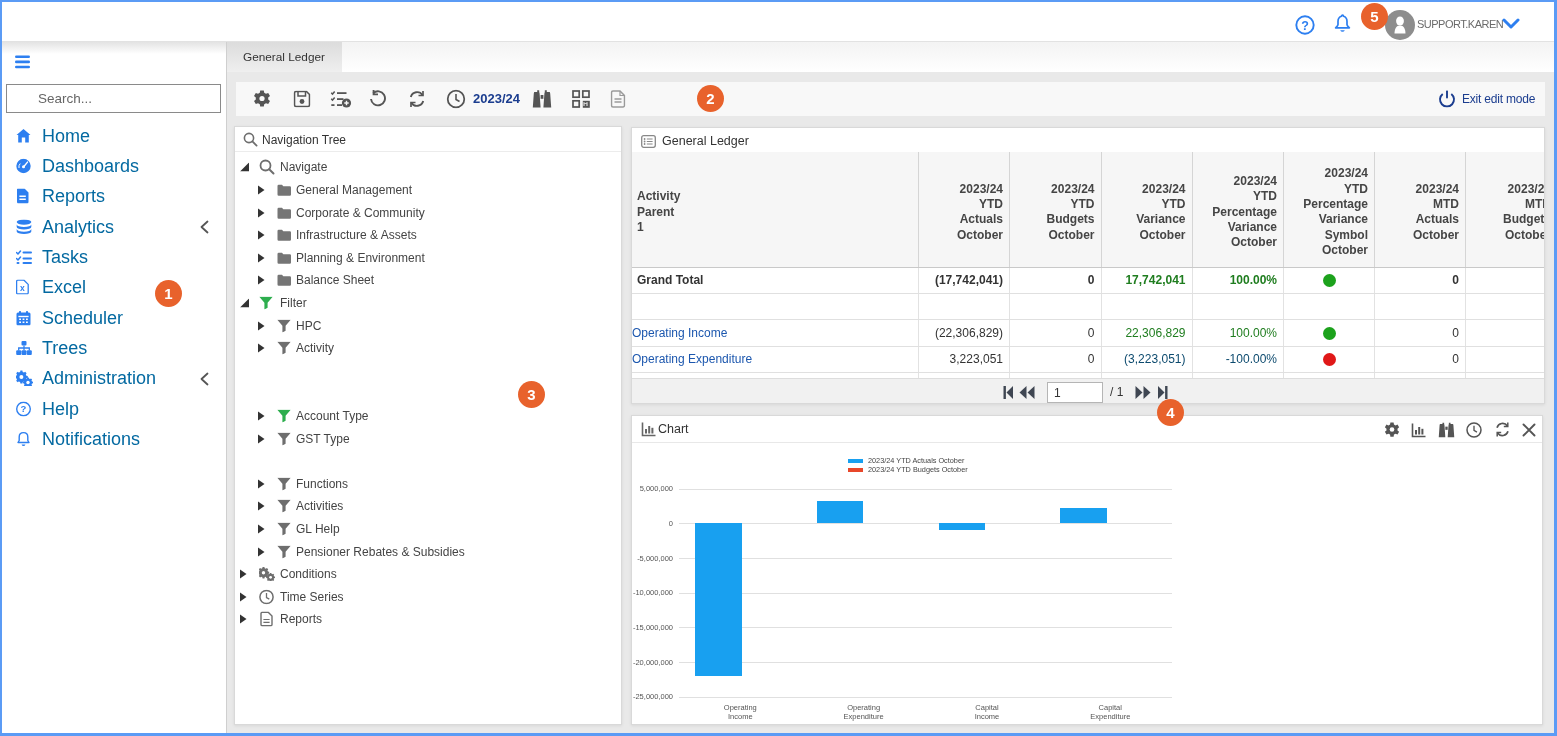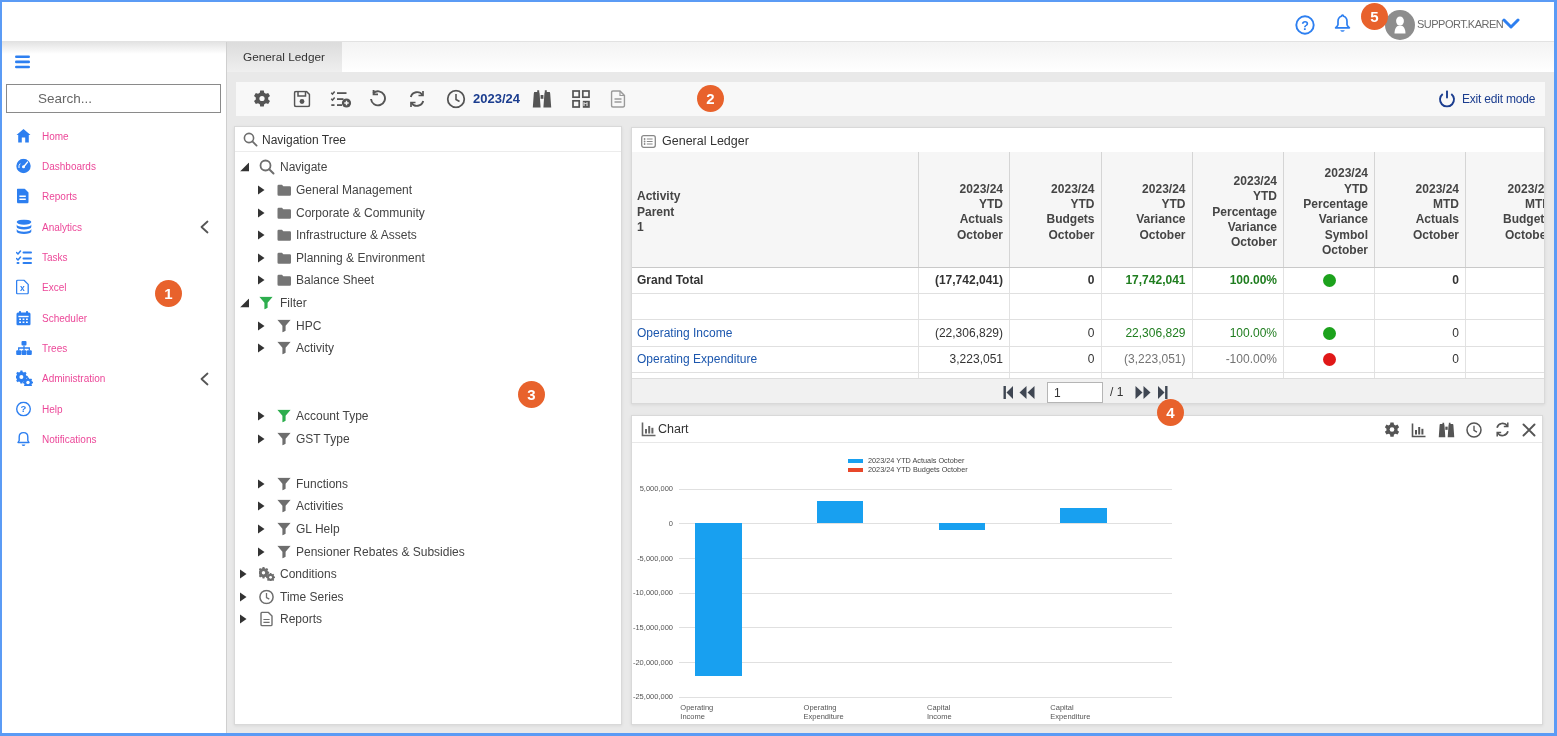--- a/index.html
+++ b/index.html
@@ -6,21 +6,21 @@
 html,body{width:1557px;height:736px;overflow:hidden}
 body{font-family:"Liberation Sans",sans-serif;background:#fff;position:relative}
 .abs{position:absolute}
 #frame{position:absolute;left:0;top:0;width:1557px;height:736px;background:#fff}
 .bt{position:absolute;background:#5b9bf5;z-index:50}
 #main{position:absolute;left:227px;top:42px;width:1327px;height:691px;background:#e9e9e9}
 #header{position:absolute;left:2px;top:2px;width:1552px;height:40px;background:#fff;border-bottom:1px solid #e2e2e2;z-index:5}
 #sidebar{position:absolute;left:2px;top:42px;width:225px;height:691px;background:#fff;border-right:1px solid #cfcfcf;z-index:4}
 #sidebar .shadow{position:absolute;left:0;top:0;width:100%;height:12px;background:linear-gradient(#e3e3e3,rgba(255,255,255,0))}
 .navitem{position:absolute;left:0;width:225px;height:30px}
-.navitem .txt{position:absolute;left:40px;top:50%;transform:translateY(-50%);font-size:10px;color:#ec4899}
+.navitem .txt{position:absolute;left:40px;top:50%;transform:translateY(-50%);font-size:18px;color:#0369a1}
 .navitem svg{position:absolute;left:14px;top:50%;transform:translateY(-50%)}
 .chev{position:absolute;left:198px;top:50%;transform:translateY(-50%)}
 #searchbox{position:absolute;left:4px;top:42px;width:215px;height:29px;border:1px solid #8a8a8a;background:#fff}
 #searchbox span{position:absolute;left:31px;top:6px;font-size:13.5px;color:#666}
 .callout{position:absolute;width:27px;height:27px;border-radius:50%;background:#e8622c;color:#fff;font-size:15px;font-weight:bold;text-align:center;line-height:27px;z-index:60}
 #tab{position:absolute;left:227px;top:42px;width:115px;height:30px;background:linear-gradient(#dcdcdc,#efefef);z-index:3}
 #tab span{position:absolute;left:16px;top:8px;font-size:11.8px;color:#333}
 #tabstrip{position:absolute;left:227px;top:42px;width:1327px;height:30px;background:linear-gradient(#f3f3f3,#fff);z-index:2}
 #toolbar{position:absolute;left:236px;top:82px;width:1309px;height:34px;background:#f8f8f8;z-index:3}
 .tbi{position:absolute;top:50%;transform:translate(-50%,-50%)}
@@ -32,26 +32,26 @@
 #gridpanel{position:absolute;left:631px;top:127px;width:914px;height:277px;background:#fff;border:1px solid #d9d9d9;box-shadow:0 1px 3px rgba(0,0,0,0.08);z-index:3;overflow:hidden}
 #chartpanel{position:absolute;left:631px;top:415px;width:912px;height:310px;background:#fff;border:1px solid #d9d9d9;box-shadow:0 1px 3px rgba(0,0,0,0.08);z-index:3}
 .ph-title{position:absolute;font-size:12.5px;color:#333}
 table.grid{border-collapse:collapse;table-layout:fixed;font-size:12px;color:#333}
 table.grid td,table.grid th{border-right:1px solid #e2e2e2;overflow:hidden;white-space:nowrap;vertical-align:middle}
 table.grid tr.hd td{background:#f6f6f6;border-right:1px solid #d5d5d5;border-bottom:1px solid #c9c9c9;font-weight:bold;color:#454545;line-height:15.3px;padding-top:6px}
 table.grid tr.bd td{border-bottom:1px solid #e0e0e0}
 table.grid .num{text-align:right;padding-right:6px}
 .glabel{color:#1c57ae}
 .green{color:#1f7d1f}
-.red{color:#737373}
+.red{color:#0c4a6e}
 .dot{display:inline-block;width:13px;height:13px;border-radius:50%;vertical-align:middle}
 #pager{position:absolute;left:0;top:250px;width:912px;height:27px;background:#f1f1f1;border-top:1px solid #ddd}
 .legend{position:absolute;font-size:7.3px;color:#444;white-space:nowrap}
 .ylab{position:absolute;font-size:7.5px;color:#555;text-align:right;width:60px}
-.xlab{position:absolute;font-size:7.5px;color:#555;text-align:left;line-height:8.5px;width:120px}
+.xlab{position:absolute;font-size:7.5px;color:#555;text-align:center;line-height:8.5px;width:120px}
 .gridline{position:absolute;height:1px;background:#e0e0e0}
 .bar{position:absolute;background:#18a0f0}
 </style>
 </head>
 <body>
 <div id="frame">
 <div id="main"></div>
 <div id="header">
 <svg class="abs" style="left:1293px;top:13px" width="20" height="20" viewBox="0 0 20 20">
         <circle cx="10" cy="10" r="8.7" fill="none" stroke="#2d7ff0" stroke-width="1.9"></circle>
@@ -486,31 +486,31 @@
               <td></td>
               <td></td>
               <td></td>
               <td></td>
               <td></td>
               <td></td>
               <td></td>
               <td></td>
             </tr>
 <tr class="bd" style="height:26.5px">
-<td style="padding-left:5px" class="glabel">Operating Income</td>
+<td style="" class="glabel">Operating Income</td>
 <td class="num">(22,306,829)</td>
 <td class="num">0</td>
 <td class="num green">22,306,829</td>
 <td class="num green">100.00%</td>
 <td style="text-align:center"><span class="dot" style="background:#1ca21c"></span></td>
 <td class="num">0</td>
 <td></td>
 </tr>
 <tr class="bd" style="height:26px">
-<td style="padding-left:5px" class="glabel">Operating Expenditure</td>
+<td style="" class="glabel">Operating Expenditure</td>
 <td class="num">3,223,051</td>
 <td class="num">0</td>
 <td class="num red">(3,223,051)</td>
 <td class="num red">-100.00%</td>
 <td style="text-align:center"><span class="dot" style="background:#e01818"></span></td>
 <td class="num">0</td>
 <td></td>
 </tr>
 <tr style="height:6px">
               <td></td>

